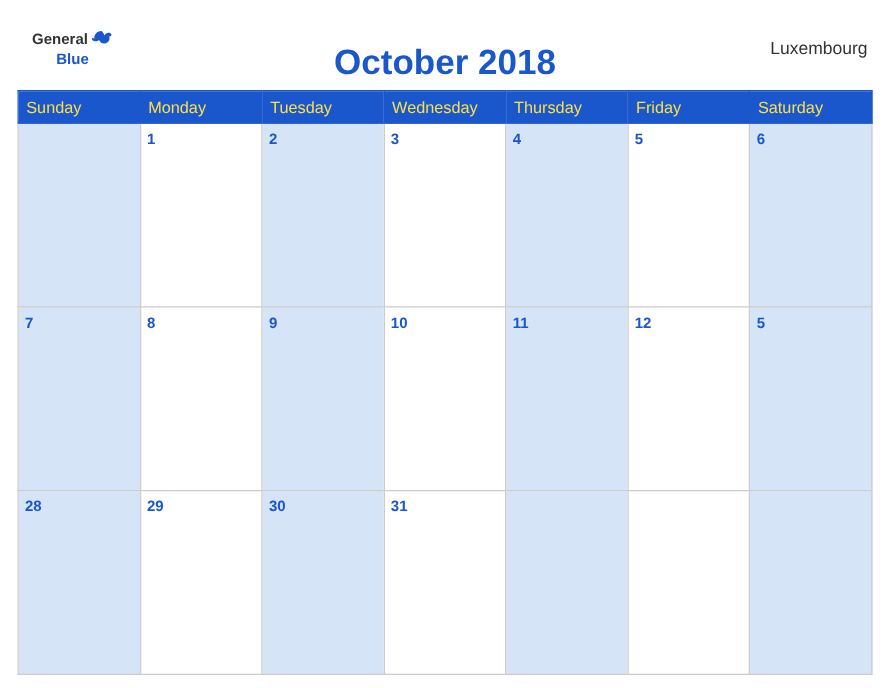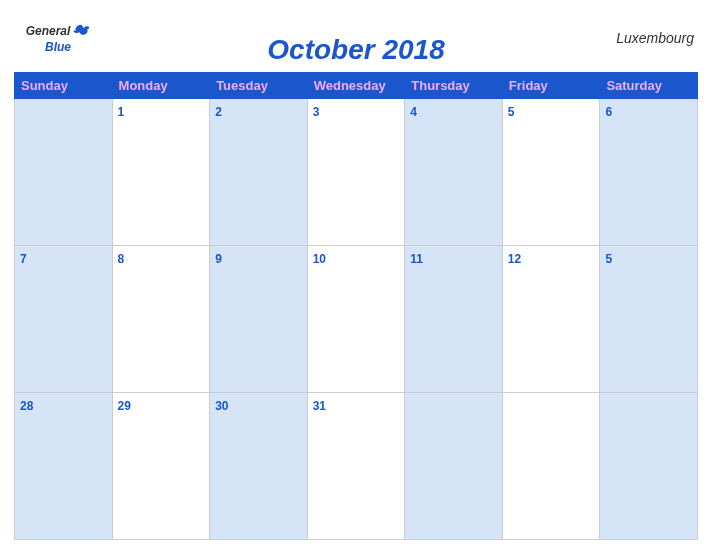--- a/index.html
+++ b/index.html
@@ -12,21 +12,20 @@
       flex-direction: column;
       padding: 10px 14px 10px 14px;
     }
 
     .header {
       display: flex;
       align-items: center;
       justify-content: space-between;
       margin-bottom: 6px;
       padding: 0 4px;
-      font-style: italic;
     }
 
     .logo {
       display: flex;
       flex-direction: column;
       align-items: center;
       width: 80px;
     }
 
     .logo-top {
@@ -69,25 +68,25 @@
     }
 
     .calendar-table {
       width: 100%;
       border-collapse: collapse;
       flex: 1;
     }
 
     .calendar-table th {
       background-color: #1a56cc;
-      color: #f0abfc;
+      color: #fde047;
       text-align: left;
       padding: 5px 6px;
       font-size: 13px;
-      font-weight: bold;
+      font-weight: normal;
       border: 1px solid #1a56cc;
     }
 
     .calendar-table td {
       border: 1px solid #ccc;
       vertical-align: top;
       padding: 3px 5px;
       width: calc(100% / 7);
       height: 72px;
     }

